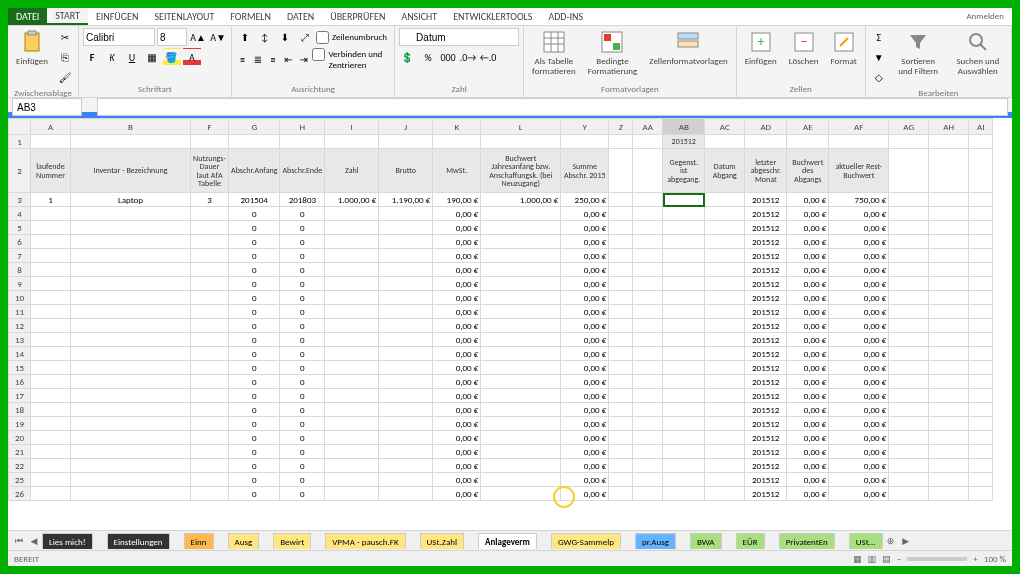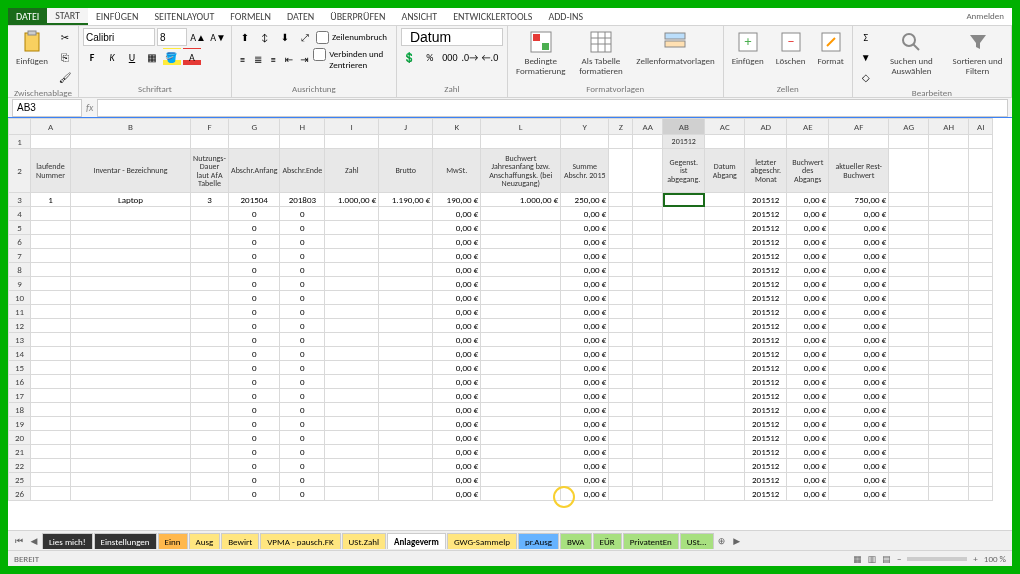--- a/index.html
+++ b/index.html
@@ -17,23 +17,23 @@
 .rgroup-label { text-align: center; font-size: 9px; color: #777; padding: 1px 0; }
 .rbtn { display: flex; flex-direction: column; align-items: center; padding: 2px 4px; cursor: pointer; font-size: 9px; color: #444; }
 .rbtn-lg svg, .rbtn-lg .ico { width: 24px; height: 24px; }
 .rbtn span { margin-top: 2px; text-align: center; line-height: 1.1; }
 .rcol { display: flex; flex-direction: column; gap: 2px; }
 .rrow { display: flex; gap: 2px; align-items: center; }
 .small-btn { width: 18px; height: 18px; border: 1px solid transparent; display: flex; align-items: center; justify-content: center; font-size: 10px; background: #f4f4f4; cursor: pointer; }
 .font-sel { height: 18px; border: 1px solid #ccc; font-size: 10px; padding: 0 2px; background: #fff; }
 .font-sel.name { width: 72px; }
 .font-sel.size { width: 30px; }
-.num-sel { height: 18px; border: 1px solid #ccc; font-size: 14px; padding: 0 8px; width: 102px; background: #fff; }
+.num-sel { height: 18px; border: 1px solid #ccc; font-size: 10px; padding: 0 16px; width: 120px; background: #fff; }
 .chk { font-size: 9px; display: flex; align-items: flex-start; gap: 3px; }
-.namebox-row { height: 20px; display: flex; align-items: center; border-bottom: 1px solid #3b82f6; background: #f4f4f4; }
+.namebox-row { height: 20px; display: flex; align-items: flex-start; border-bottom: 6px solid #3b82f6; background: #f4f4f4; }
 .namebox { width: 70px; height: 18px; border: 1px solid #ccc; background: #fff; font-size: 10px; padding: 0 4px; margin-left: 4px; }
 .fx { margin: 16px 4px; font-style: italic; color: #888; font-size: 10px; }
 .fbar { flex: 1; height: 18px; border: 1px solid #ccc; background: #fff; margin-right: 4px; }
 .sheet { flex: 1; overflow: auto; position: relative; background: #fff; }
 table { border-collapse: collapse; table-layout: fixed; }
 th, td { border: 1px solid #d9d9d9; font-size: 9px; padding: 0 2px; height: 14px; white-space: nowrap; overflow: hidden; text-align: center; }
 th { background: #f0f0f0; font-weight: normal; color: #444; }
 th.colhdr { height: 16px; }
 th.rowhdr { width: 22px; }
 td.hdr { background: #e8e8e8; color: #333; font-size: 8px; line-height: 1.05; white-space: normal; }
@@ -163,34 +163,34 @@
     </div>
         </div>
         <div class="rgroup-label">Zahl</div>
       </div>
 
     <div class="rgroup">
         <div class="rgroup-body">
       <div class="rbtn rbtn-lg">
             <svg viewBox="0 0 24 24">
               <rect x="2" y="2" width="20" height="20" fill="#fff" stroke="#888"></rect>
-              <rect x="4" y="4" width="7" height="7" fill="#e53935"></rect>
-              <rect x="13" y="13" width="7" height="7" fill="#4caf50"></rect>
-            </svg>
-            <span>Bedingte Formatierung</span>
-          </div>
-      <div class="rbtn rbtn-lg">
-            <svg viewBox="0 0 24 24">
-              <rect x="2" y="2" width="20" height="20" fill="#fff" stroke="#888"></rect>
               <line x1="2" y1="8" x2="22" y2="8" stroke="#888"></line>
               <line x1="2" y1="14" x2="22" y2="14" stroke="#888"></line>
               <line x1="9" y1="2" x2="9" y2="22" stroke="#888"></line>
               <line x1="16" y1="2" x2="16" y2="22" stroke="#888"></line>
             </svg>
             <span>Als Tabelle formatieren</span>
+          </div>
+      <div class="rbtn rbtn-lg">
+            <svg viewBox="0 0 24 24">
+              <rect x="2" y="2" width="20" height="20" fill="#fff" stroke="#888"></rect>
+              <rect x="4" y="4" width="7" height="7" fill="#e53935"></rect>
+              <rect x="13" y="13" width="7" height="7" fill="#4caf50"></rect>
+            </svg>
+            <span>Bedingte Formatierung</span>
           </div>
       <div class="rbtn rbtn-lg">
             <svg viewBox="0 0 24 24">
               <rect x="2" y="3" width="20" height="6" fill="#bbdefb" stroke="#888"></rect>
               <rect x="2" y="11" width="20" height="6" fill="#ffe0b2" stroke="#888"></rect>
             </svg>
             <span>Zellenformatvorlagen</span>
           </div>
     </div>
         <div class="rgroup-label">Formatvorlagen</div>
@@ -225,30 +225,30 @@
 
     <div class="rgroup">
         <div class="rgroup-body">
       <div class="rcol">
         <div class="small-btn">Σ</div>
         <div class="small-btn">▼</div>
         <div class="small-btn">◇</div>
       </div>
       <div class="rbtn rbtn-lg">
             <svg viewBox="0 0 24 24">
+              <path d="M4 5h16l-6 8v6l-4-2v-4z" fill="#888"></path>
+            </svg>
+            <span>Sortieren und Filtern</span>
+          </div>
+      <div class="rbtn rbtn-lg">
+            <svg viewBox="0 0 24 24">
               <circle cx="10" cy="10" r="6" fill="none" stroke="#888" stroke-width="2"></circle>
               <line x1="14" y1="14" x2="20" y2="20" stroke="#888" stroke-width="2"></line>
             </svg>
             <span>Suchen und Auswählen</span>
-          </div>
-      <div class="rbtn rbtn-lg">
-            <svg viewBox="0 0 24 24">
-              <path d="M4 5h16l-6 8v6l-4-2v-4z" fill="#888"></path>
-            </svg>
-            <span>Sortieren und Filtern</span>
           </div>
     </div>
         <div class="rgroup-label">Bearbeiten</div>
       </div>
   </div>
 
   <div class="namebox-row">
     <input class="namebox" value="AB3" style="">
     <span class="fx">fx</span>
     <div class="fbar"></div>
@@ -833,21 +833,21 @@
             <td class="col-AI"></td>
           </tr>
         </tbody>
       </table>
     <div class="cursor-ring" style="left:545px;top:368px"></div>
   </div>
 
   <div class="tabsbar">
     <div class="navbtn">⏮</div>
     <div class="navbtn">◀</div>
-    <div id="tabs" style="display:flex;gap:1px">
+    <div id="tabs" style="display:flex;gap:14px">
         <div class="tab black">Lies mich!</div>
         <div class="tab black">Einstellungen</div>
         <div class="tab orange">Einn</div>
         <div class="tab yellow">Ausg</div>
         <div class="tab yellow">Bewirt</div>
         <div class="tab yellow">VPMA - pausch.FK</div>
         <div class="tab yellow">USt.Zahl</div>
         <div class="tab active">Anlageverm</div>
         <div class="tab yellow">GWG-Sammelp</div>
         <div class="tab blue">pr.Ausg</div>

